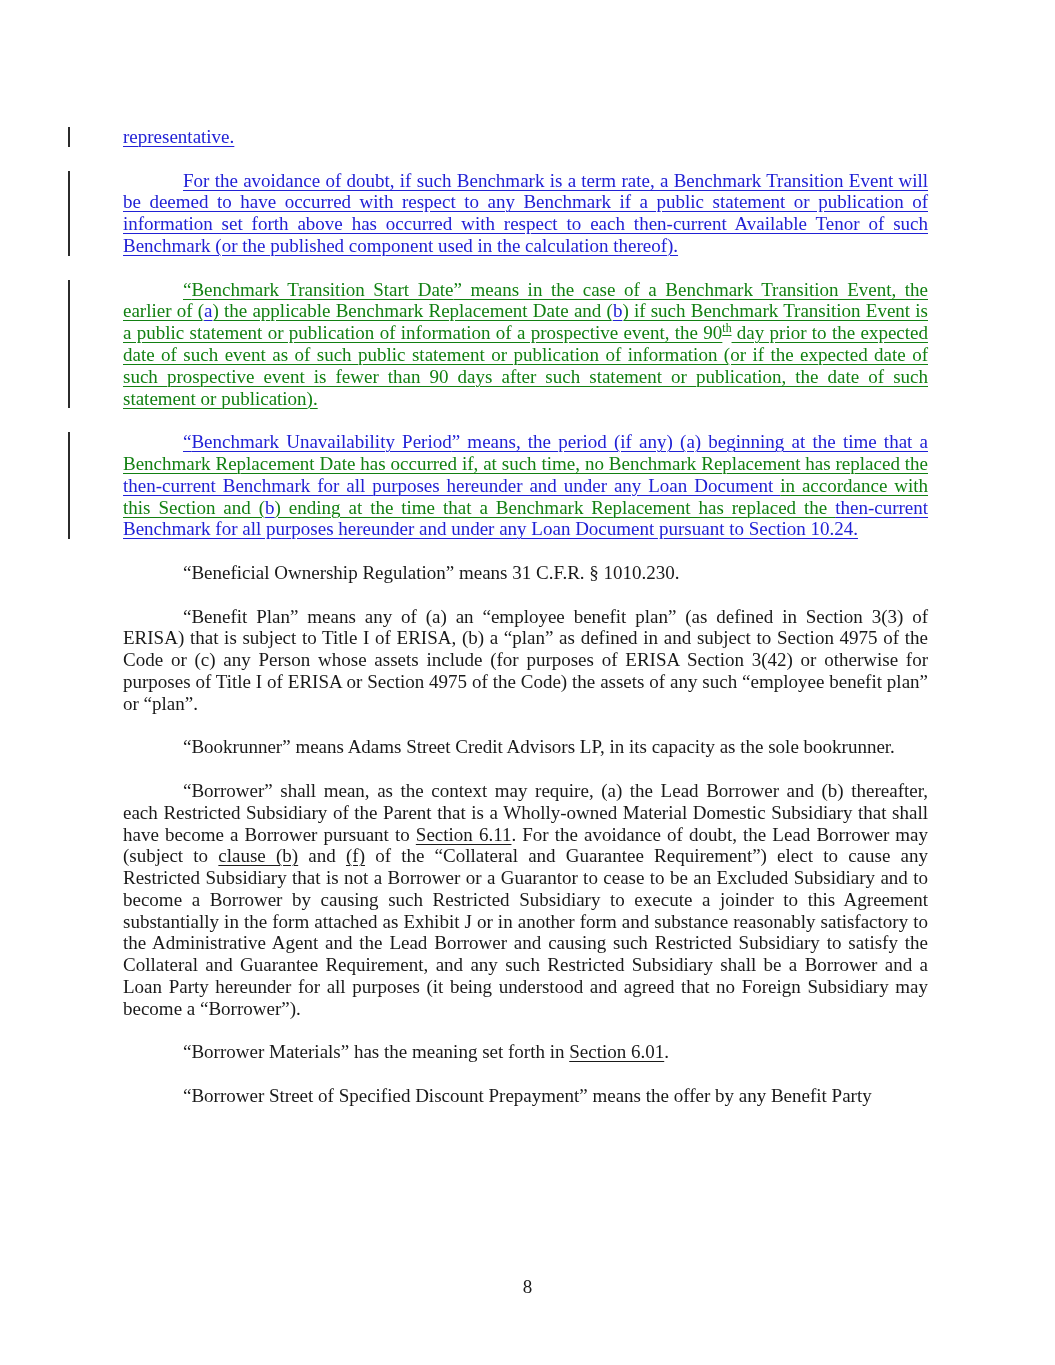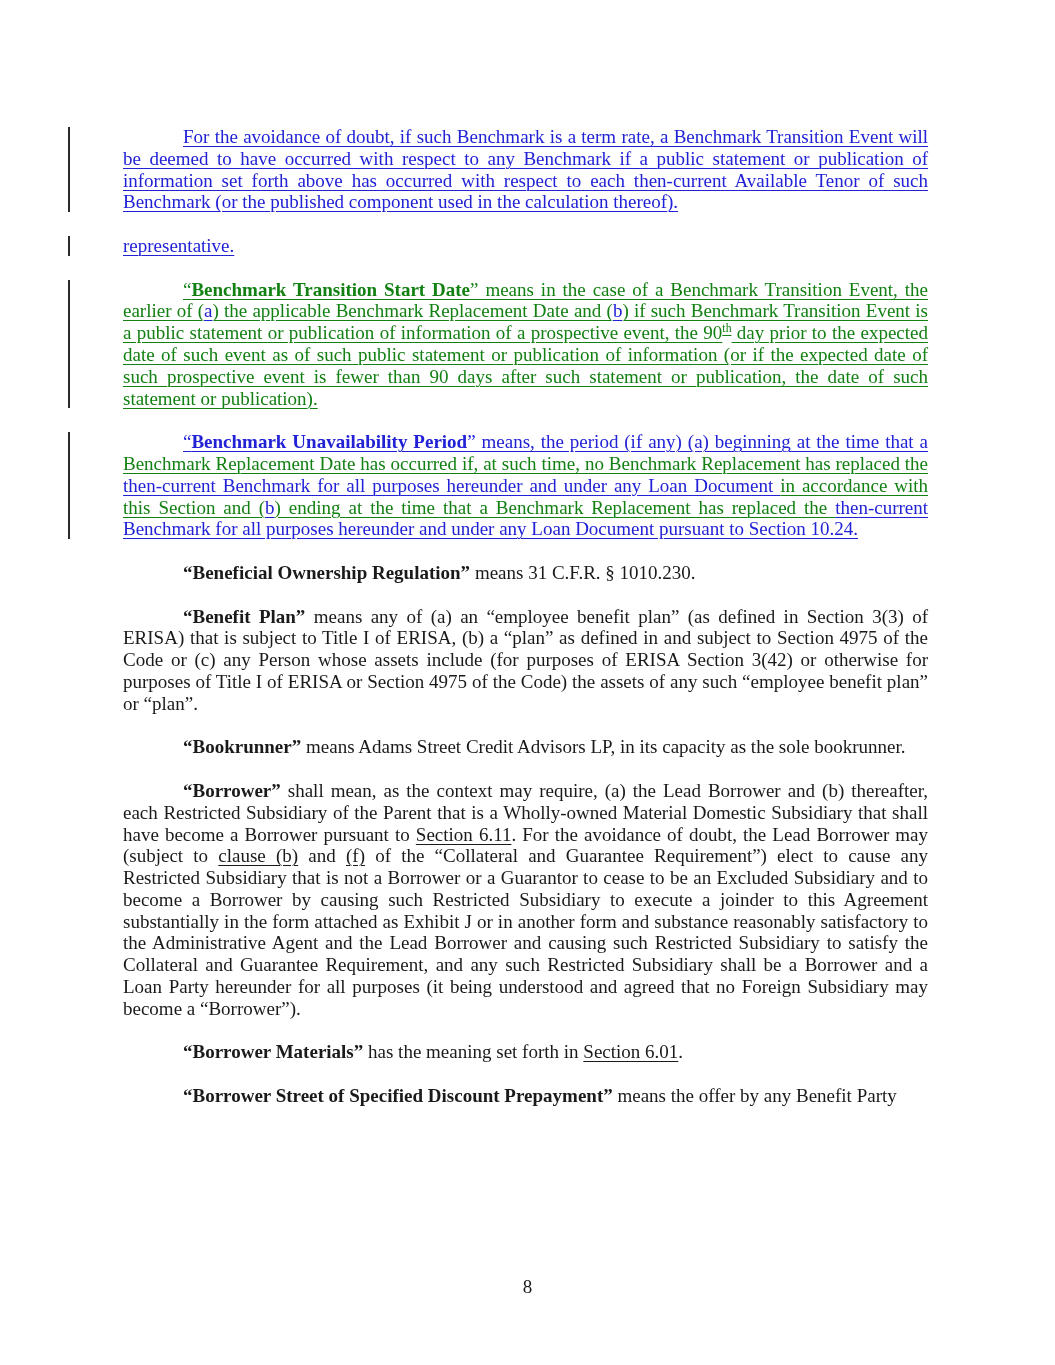--- a/index.html
+++ b/index.html
@@ -27,21 +27,21 @@
   }
   .para.indent { text-indent: 60px; }
   .changebar {
     position: absolute;
     left: -55px;
     top: 1px;
     bottom: 1px;
     width: 2px;
     background: var(--bar, #2b2b2b);
   }
-  .bold { font-weight: 700; margin-top: 24px; }
+  .bold { font-weight: 400; margin-top: 24px; }
   .ins-blue {
     color: var(--ins-blue, #2121d6);
     text-decoration: underline;
     text-underline-offset: 3px;
     text-decoration-thickness: 1px;
   }
   .ins-green {
     color: var(--ins-green, #128012);
     text-decoration: underline;
     text-underline-offset: 3px;
@@ -64,28 +64,28 @@
     top: 1276px;
     text-align: center;
   }
 </style>
 </head>
 <body>
 
 <div class="page">
   <div class="content">
 
+    <p class="para">
+      <span class="changebar"></span>
+      <span class="ins-blue">representative.</span>
+    </p>
+
     <p class="para indent">
       <span class="changebar"></span>
       <span class="ins-blue">For the avoidance of doubt, if such Benchmark is a term rate, a Benchmark Transition Event will be deemed to have occurred with respect to any Benchmark if a public statement or publication of information set forth above has occurred with respect to each then-current Available Tenor of such Benchmark (or the published component used in the calculation thereof).</span>
-    </p>
-
-    <p class="para">
-      <span class="changebar"></span>
-      <span class="ins-blue">representative.</span>
     </p>
 
     <p class="para indent">
       <span class="changebar"></span>
       <span class="ins-green">“</span><span class="ins-green bold">Benchmark Transition Start Date</span><span class="ins-green">” means in the case of a Benchmark Transition Event, the earlier of (</span><span class="ins-blue">a</span><span class="ins-green">) the applicable Benchmark Replacement Date and (</span><span class="ins-blue">b</span><span class="ins-green">) if such Benchmark Transition Event is a public statement or publication of information of a prospective event, the 90</span><span class="ins-green sup">th</span><span class="ins-green"> day prior to the expected date of such event as of such public statement or publication of information (or if the expected date of such prospective event is fewer than 90 days after such statement or publication, the date of such statement or publication).</span>
     </p>
 
     <p class="para indent">
       <span class="changebar"></span>
       <span class="ins-blue">“</span><span class="ins-blue bold">Benchmark Unavailability Period</span><span class="ins-blue">” means, the period (if any) (a) beginning at the time that a </span><span class="ins-green">Benchmark Replacement Date has occurred if, at such time, no Benchmark Replacement has replaced the </span><span class="ins-blue">then-current Benchmark for all purposes hereunder and under any Loan Document </span><span class="ins-green">in accordance with this Section and (</span><span class="ins-blue">b</span><span class="ins-green">) ending at the time that a Benchmark Replacement has replaced the </span><span class="ins-blue">then-current Benchmark for all purposes hereunder and under any Loan Document pursuant to Section 10.24.</span>

